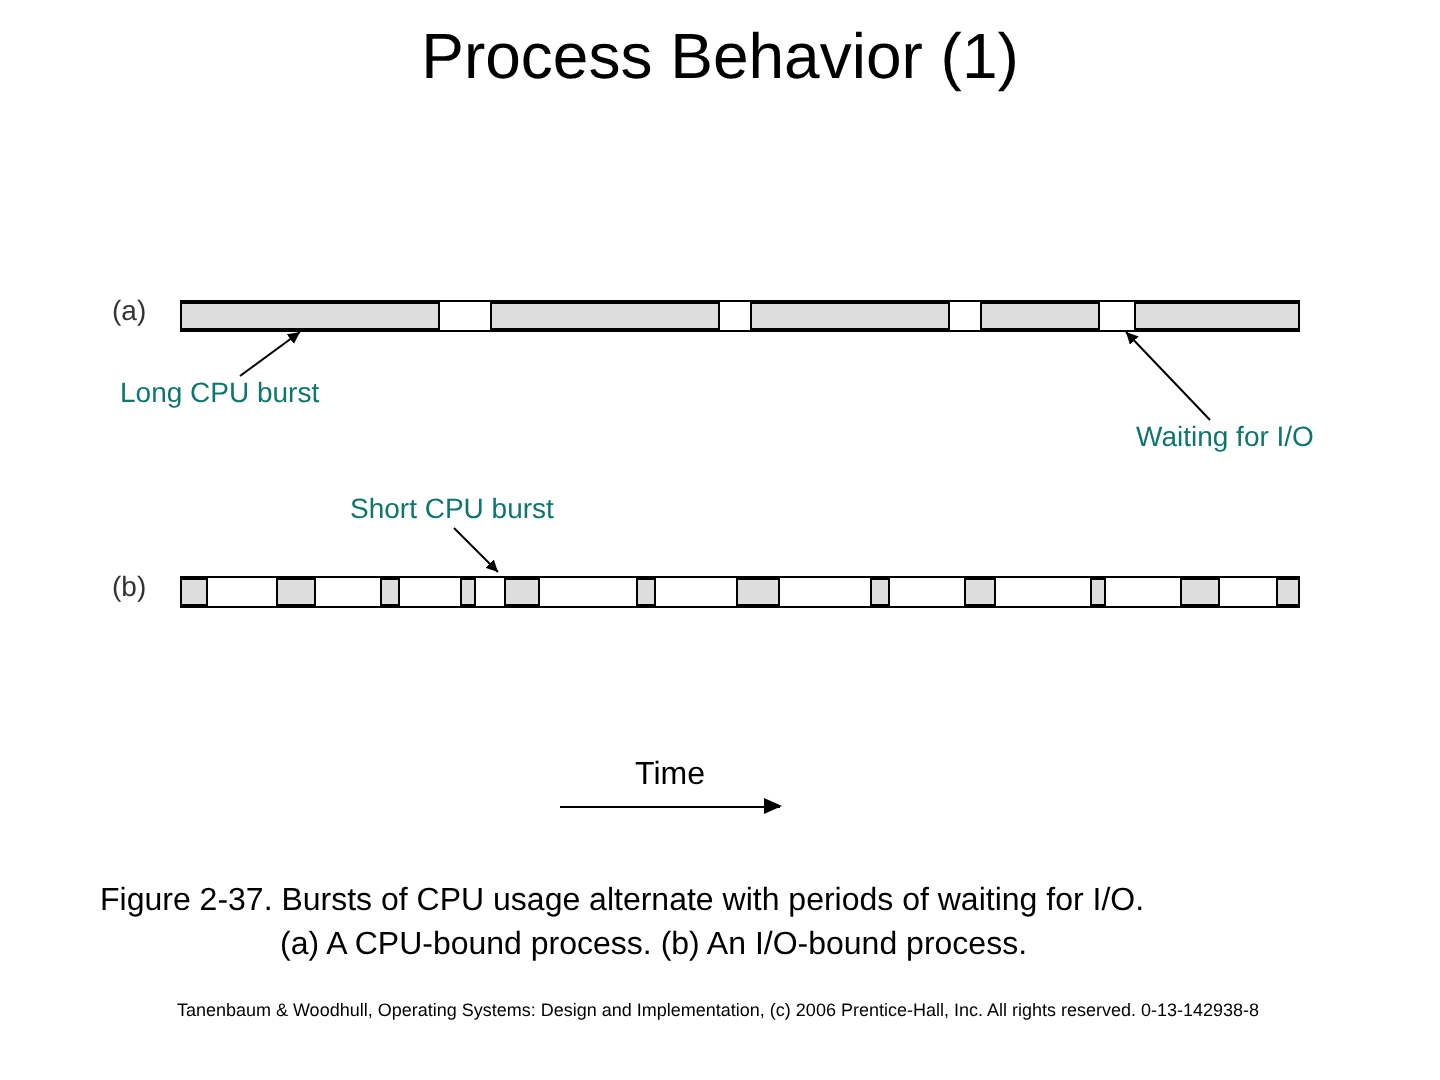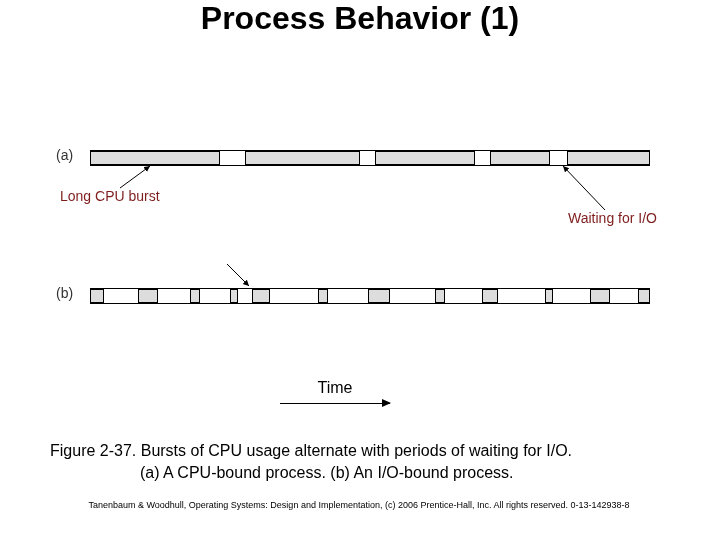--- a/index.html
+++ b/index.html
@@ -8,22 +8,22 @@
     width: 720px;
     height: 540px;
     font-family: Arial, Helvetica, sans-serif;
     background: #fff;
     position: relative;
     overflow: hidden;
   }
   .title {
     text-align: center;
     font-size: 32px;
-    margin-top: 0;
-    font-weight: bold;
+    margin-top: 10px;
+    font-weight: normal;
   }
   .diagram {
     position: absolute;
     left: 60px;
     top: 150px;
     width: 600px;
     height: 230px;
   }
   .timeline {
     position: absolute;
@@ -42,21 +42,21 @@
   }
   .row-label {
     position: absolute;
     left: -4px;
     font-size: 14px;
     color: #333;
   }
   .ann {
     position: absolute;
     font-size: 14px;
-    color: #7f1d1d;
+    color: #0f766e;
   }
   .time-axis {
     position: absolute;
     left: 220px;
     top: 205px;
     width: 110px;
     text-align: center;
     margin-top: 24px;
   }
   .time-axis .arrow-line {
@@ -140,20 +140,21 @@
   <span class="ann" style="left:508px; top:60px;">Waiting for I/O</span>
   <svg class="arrow" style="left:495px; top:14px; width:60px; height:48px;">
     <defs>
         <marker id="ah2" markerWidth="8" markerHeight="8" refX="6" refY="3" orient="auto">
           <path d="M0,0 L6,3 L0,6 Z" fill="#000"></path>
         </marker>
       </defs>
     <line x1="50" y1="46" x2="8" y2="2" stroke="#000" stroke-width="1" marker-end="url(#ah2)"></line>
   </svg>
 
+  <span class="ann" style="left:115px; top:96px;">Short CPU burst</span>
   <svg class="arrow" style="left:165px; top:112px; width:40px; height:28px;">
     <defs>
         <marker id="ah3" markerWidth="8" markerHeight="8" refX="6" refY="3" orient="auto">
           <path d="M0,0 L6,3 L0,6 Z" fill="#000"></path>
         </marker>
       </defs>
     <line x1="2" y1="2" x2="24" y2="24" stroke="#000" stroke-width="1" marker-end="url(#ah3)"></line>
   </svg>
 
   <div class="time-axis">

